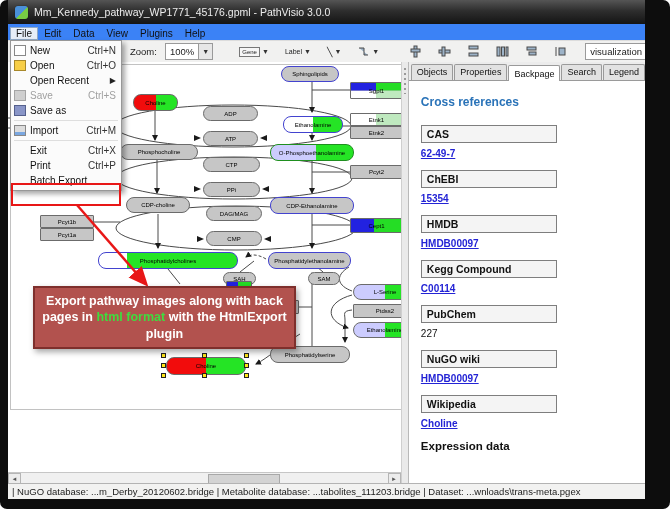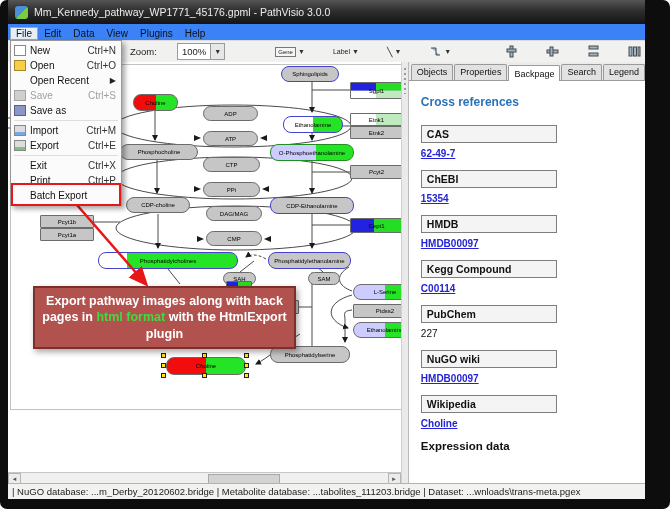--- a/index.html
+++ b/index.html
@@ -10,21 +10,21 @@
   
   .titlebar{height:24px;background:linear-gradient(#555 0%,#2e2e2e 45%,#141414 100%);display:flex;align-items:center;gap:6px;padding-left:7px;color:#ededed;font-size:10.5px;}
   .appicon{width:13px;height:13px;border-radius:3px;background:linear-gradient(135deg,#4a90d9 0 50%,#77cc44 50%);box-shadow:0 0 1px #000;}
 
   
   .menubar{height:16px;background:#3b82f6;border-bottom:1px solid #dcdcdc;display:flex;align-items:flex-end;font-size:10px;padding-left:2px;color:#111;}
   .mb-item{padding:1px 6px;}
   .mb-item.open{border:1px solid #8fa8c6;background:#e7eef8;padding:0 5px;}
 
   
-  .toolbar{height:21px;background:#f1f1f0;border-bottom:1px solid #cfcfcf;display:flex;align-items:center;font-size:9.5px;padding-left:122px;gap:20px;color:#222;}
+  .toolbar{height:21px;background:#f1f1f0;border-bottom:1px solid #cfcfcf;display:flex;align-items:center;font-size:9.5px;padding-left:122px;gap:8px;color:#222;}
   .combo{display:flex;align-items:center;border:1px solid #9a9a9a;background:#fff;height:15px;font-size:9.5px;}
   .combo .cval{padding:0 4px;flex:1;white-space:nowrap;overflow:hidden;}
   .combo .cbtn{width:13px;height:100%;background:#e7e7e7;border-left:1px solid #9a9a9a;display:flex;align-items:center;justify-content:center;font-size:7px;color:#333;}
   .tbtn{height:17px;display:flex;align-items:center;gap:2px;padding:0 3px;border:1px solid transparent;}
   .caret{font-size:7px;color:#333;}
   .tico-box{border:1px solid #777;background:#f6f6f6;font-size:6px;display:flex;align-items:center;justify-content:center;padding:1px 2px;}
   .tsep{width:1px;height:15px;background:#c9c9c9;margin:0 3px;}
   .aic{width:13px;height:13px;}
   .aic svg{display:block}
   .aic path,.aic rect{stroke:#4a4a4a;fill:#9db3c8;stroke-width:1;}
@@ -366,25 +366,20 @@
         <div class="pm-row">
           <span class="pm-ico ic-saveas"></span>
           <span class="pm-label">Save as</span>
         </div>
         <div class="pm-sep"></div>
         <div class="pm-row">
           <span class="pm-ico ic-import"></span>
           <span class="pm-label">Import</span>
           <span class="pm-sc">Ctrl+M</span>
         </div>
-        <div class="pm-row">
-          <span class="pm-ico ic-export"></span>
-          <span class="pm-label">Export</span>
-          <span class="pm-sc">Ctrl+E</span>
-        </div>
         <div class="pm-sep"></div>
         <div class="pm-row">
           <span class="pm-ico none"></span>
           <span class="pm-label">Exit</span>
           <span class="pm-sc">Ctrl+X</span>
         </div>
         <div class="pm-row">
           <span class="pm-ico none"></span>
           <span class="pm-label">Print</span>
           <span class="pm-sc">Ctrl+P</span>

